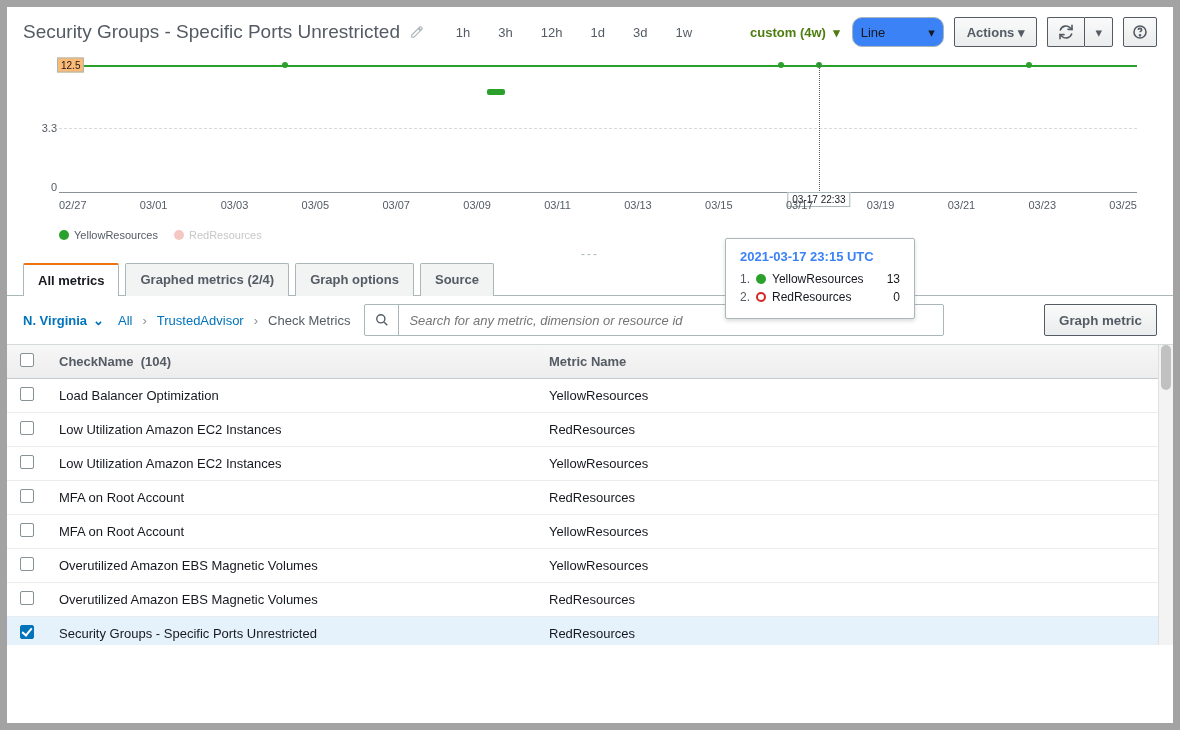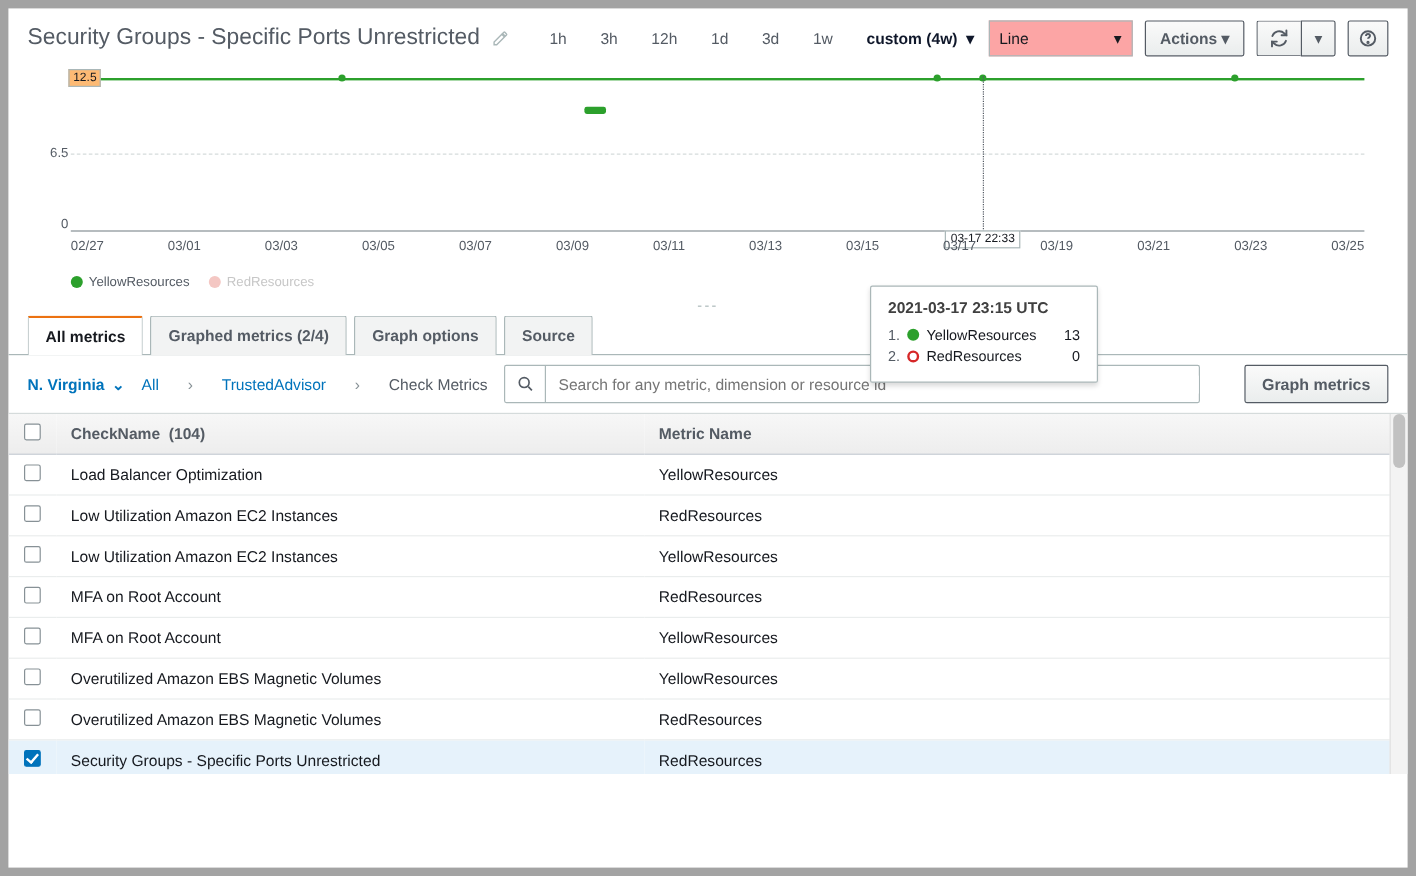--- a/index.html
+++ b/index.html
@@ -7,22 +7,22 @@
   .app { width: 1180px; height: 730px; border: 7px solid #a3a3a3; position: relative; overflow: hidden; }
 
   
   .header { display: flex; align-items: center; padding: 10px 16px 6px 16px; }
   .title-area { display: flex; align-items: center; gap: 10px; flex: 0 0 auto; }
   .title { font-size: 19px; font-weight: 400; color: #545b64; }
   .edit-icon { color: #aab7b8; cursor: pointer; }
   .spacer { flex: 1; }
   .time-range { display: flex; align-items: center; gap: 28px; font-size: 13px; color: #545b64; }
   .time-range span { cursor: pointer; }
-  .time-range .custom { color: #0f172a; font-weight: 700; }
-  .chart-type-select { margin-left: 12px; height: 30px; width: 120px; border: 1px solid #aab7b8; border-radius: 0; padding: 0 24px 0 8px; background: #fca5a5; position: relative; display: flex; align-items: center; cursor: pointer; }
+  .time-range .custom { color: #4d7c0f; font-weight: 700; margin-left: 30px; }
+  .chart-type-select { margin-left: 12px; height: 30px; width: 92px; border: 1px solid #aab7b8; border-radius: 10px; padding: 0 24px 0 8px; background: #3b82f6; position: relative; display: flex; align-items: center; cursor: pointer; }
   .caret-down { position: absolute; right: 8px; top: 50%; transform: translateY(-50%); }
   .actions-btn { margin-left: 10px; height: 30px; border: 1px solid #545b64; border-radius: 2px; background: linear-gradient(#fafafa,#eaeded); padding: 0 12px; display:flex; align-items:center; font-weight:700; cursor:pointer; color:#545b64; }
   .btn-group { margin-left: 10px; display:flex; }
   .btn-group .btn { height:30px; border:1px solid #545b64; background: linear-gradient(#fafafa,#eaeded); padding:0 10px; display:flex; align-items:center; justify-content:center; cursor:pointer; color:#545b64; }
   .btn-group .btn:first-child { border-radius:2px 0 0 2px; border-right:none; }
   .btn-group .btn:last-child { border-radius:0 2px 2px 0; }
   .help-btn { margin-left:10px; height:30px; width:34px; border:1px solid #545b64; border-radius:2px; background:linear-gradient(#fafafa,#eaeded); display:flex; align-items:center; justify-content:center; cursor:pointer; color:#545b64; font-weight:700; }
 
   
   .chart-wrap { padding: 10px 16px 4px 16px; position: relative; }
@@ -39,43 +39,43 @@
   .hover-timestamp { position:absolute; bottom:16px; font-size:10px; border:1px solid #aab7b8; background:#fff; padding:1px 4px; transform:translateX(-50%); white-space:nowrap; }
   .range-handle { position:absolute; bottom:-4px; width:18px; height:6px; background:#2ca02c; border-radius:2px; transform:translateX(-50%); }
   .legend { display:flex; gap:16px; margin-left:36px; margin-top:6px; font-size:11px; color:#545b64; align-items:center; }
   .legend-item { display:flex; align-items:center; gap:5px; }
   .legend-chip { width:10px; height:10px; border-radius:50%; }
 
   .drag-handle { text-align:center; color:#aab7b8; font-size:12px; padding:2px 0; cursor: row-resize; letter-spacing:2px; }
 
   
   .tooltip-card { position:absolute; background:#fff; border:1px solid #aab7b8; box-shadow:0 2px 4px rgba(0,0,0,0.15); border-radius:2px; padding:10px 14px; width:190px; }
-  .tooltip-title { font-weight:700; font-size:13px; margin-bottom:8px; color:#404040; }
+  .tooltip-title { font-weight:700; font-size:13px; margin-bottom:8px; color:#3b82f6; }
   .tooltip-row { display:flex; align-items:center; gap:6px; font-size:12px; margin:4px 0; }
   .tooltip-row .idx { color:#545b64; }
   .tooltip-row .legend-chip { width:10px;height:10px; }
   .tooltip-row .name { flex:1; color:#16191f; }
   .tooltip-row .val { font-weight:400; }
 
   
   .tabs { display:flex; gap:6px; padding:0 16px; }
   .tab { border:1px solid #aab7b8; border-bottom:none; border-radius:2px 2px 0 0; background:#f2f3f3; padding:8px 14px; font-size:13px; color:#545b64; cursor:pointer; font-weight:700; }
   .tab.active { background:#fff; border-top:2px solid #ec7211; color:#16191f; }
 
   
   .tab-content { border-top:1px solid #aab7b8; margin-top:-1px; }
   .filter-bar { display:flex; align-items:center; gap:14px; padding:8px 16px; border-bottom:1px solid #d5dbdb; }
   .region-select { color:#0073bb; font-weight:700; display:flex; align-items:center; gap:6px; cursor:pointer; }
-  .bc { display:flex; align-items:center; gap:24px; font-size:13px; }
+  .bc { display:flex; align-items:center; gap:10px; font-size:13px; }
   .bc .link { color:#0073bb; cursor:pointer; }
   .bc .sep { color:#879196; }
   .bc .current { color:#545b64; }
   .search-wrap { flex:1; display:flex; border:1px solid #aab7b8; border-radius:2px; height:32px; align-items:center; max-width:580px; }
   .search-icon-box { width:34px; display:flex; align-items:center; justify-content:center; border-right:1px solid #aab7b8; height:100%; }
-  .search-input { flex:1; border:none; outline:none; font-size:13px; padding:0 10px; color:#c2410c; }
+  .search-input { flex:1; border:none; outline:none; font-size:13px; padding:0 10px; font-style:italic; color:#c2410c; }
   .graph-search-btn { height:32px; border:1px solid #545b64; border-radius:2px; background:linear-gradient(#fafafa,#eaeded); padding:0 14px; font-weight:700; color:#545b64; cursor:pointer; margin-left:auto; }
 
   
   .table { width:100%; border-collapse:collapse; }
   .table th { text-align:left; font-size:13px; font-weight:700; color:#545b64; background:linear-gradient(#f7f7f7,#ededed); border-bottom:1px solid #c5cbd3; padding:8px 12px; }
   .table th:first-child { width:40px; text-align:center; }
   .table th:nth-child(2) { width:490px; }
   .table td { font-size:13px; padding:8px 12px; border-bottom:1px solid #eaeded; color:#16191f; }
   .table tr.selected { background:#e6f2fb; }
   .table td.chk { text-align:center; }
@@ -141,21 +141,21 @@
           <path d="M9.5 9a2.5 2.5 0 015 0c0 1.5-2.5 2-2.5 3.5"></path>
           <circle cx="12" cy="17" r="0.8" fill="#545b64"></circle>
         </svg>
   </div>
 </div>
 
 <div class="chart-wrap">
   <div class="chart">
     <div class="y-ticks">
       <span style="visibility:hidden">12.5</span>
-      <span>6.5</span>
+      <span>3.3</span>
       <span>0</span>
     </div>
     <div class="grid">
       <div class="line" style="top:50%"></div>
     </div>
 
     <div class="series-line" style="top:2px;"></div>
     <div class="y-callout" style="top:2px;">12.5</div>
 
     <div class="dot" style="top:2px; left:21%"></div>
@@ -236,21 +236,21 @@
     </div>
     <div class="search-wrap">
       <div class="search-icon-box">
         <svg width="14" height="14" viewBox="0 0 24 24" fill="none" stroke="#545b64" stroke-width="2.4">
               <circle cx="10" cy="10" r="7"></circle>
               <path d="M21 21l-5.2-5.2"></path>
             </svg>
       </div>
       <input class="search-input" placeholder="Search for any metric, dimension or resource id" style="">
     </div>
-    <button class="graph-search-btn">Graph metrics</button>
+    <button class="graph-search-btn">Graph metric</button>
   </div>
 
   <div class="table-scroll">
     <table class="table">
       <thead>
         <tr>
           <th><span class="checkbox"></span></th>
           <th>
             <span>CheckName</span>
             <span style="font-weight:400"> &nbsp;</span><span style="font-weight:700">(104)</span>

